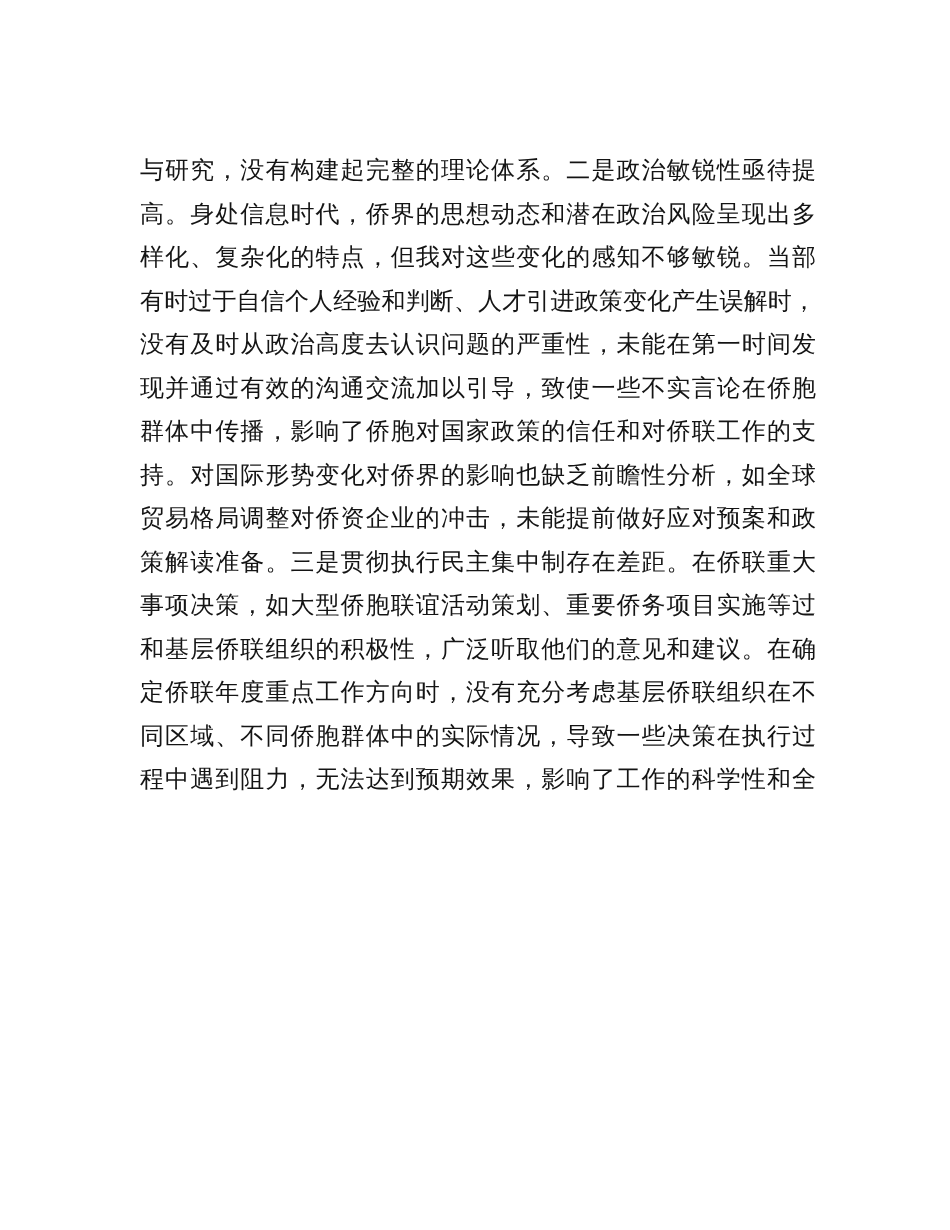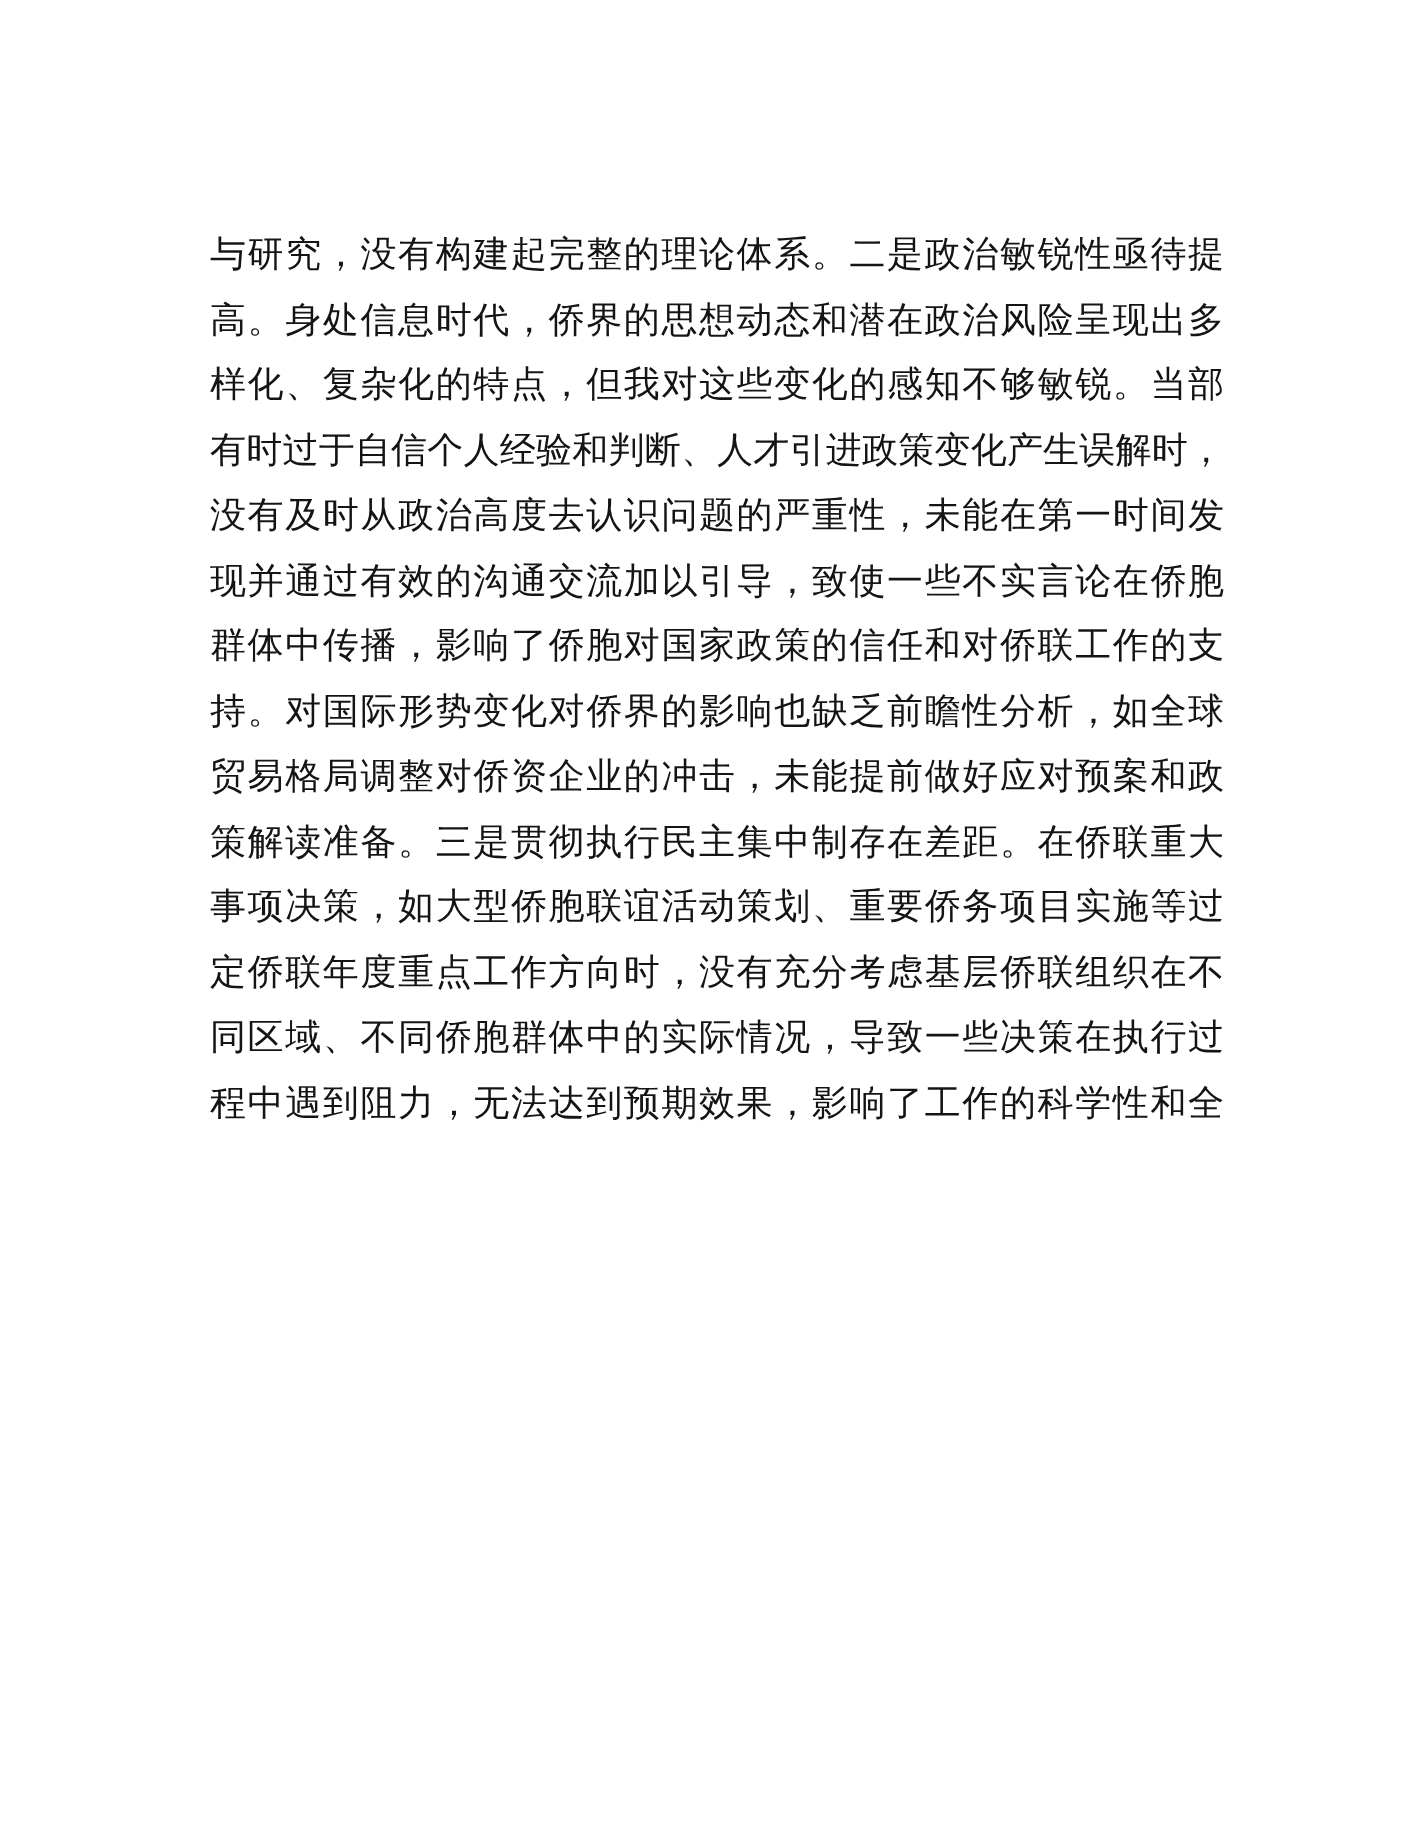--- a/index.html
+++ b/index.html
@@ -57,18 +57,19 @@
         <div class="line">高。身处信息时代，侨界的思想动态和潜在政治风险呈现出多</div>
         <div class="line">样化、复杂化的特点，但我对这些变化的感知不够敏锐。当部</div>
         <div class="line">有时过于自信个人经验和判断、人才引进政策变化产生误解时，</div>
         <div class="line">没有及时从政治高度去认识问题的严重性，未能在第一时间发</div>
         <div class="line">现并通过有效的沟通交流加以引导，致使一些不实言论在侨胞</div>
         <div class="line">群体中传播，影响了侨胞对国家政策的信任和对侨联工作的支</div>
         <div class="line">持。对国际形势变化对侨界的影响也缺乏前瞻性分析，如全球</div>
         <div class="line">贸易格局调整对侨资企业的冲击，未能提前做好应对预案和政</div>
         <div class="line">策解读准备。三是贯彻执行民主集中制存在差距。在侨联重大</div>
         <div class="line">事项决策，如大型侨胞联谊活动策划、重要侨务项目实施等过</div>
+        <div class="line">和基层侨联组织的积极性，广泛听取他们的意见和建议。在确</div>
         <div class="line">定侨联年度重点工作方向时，没有充分考虑基层侨联组织在不</div>
         <div class="line">同区域、不同侨胞群体中的实际情况，导致一些决策在执行过</div>
         <div class="line">程中遇到阻力，无法达到预期效果，影响了工作的科学性和全</div>
       </div>
     </div>
 </div>
 
 </body></html>

